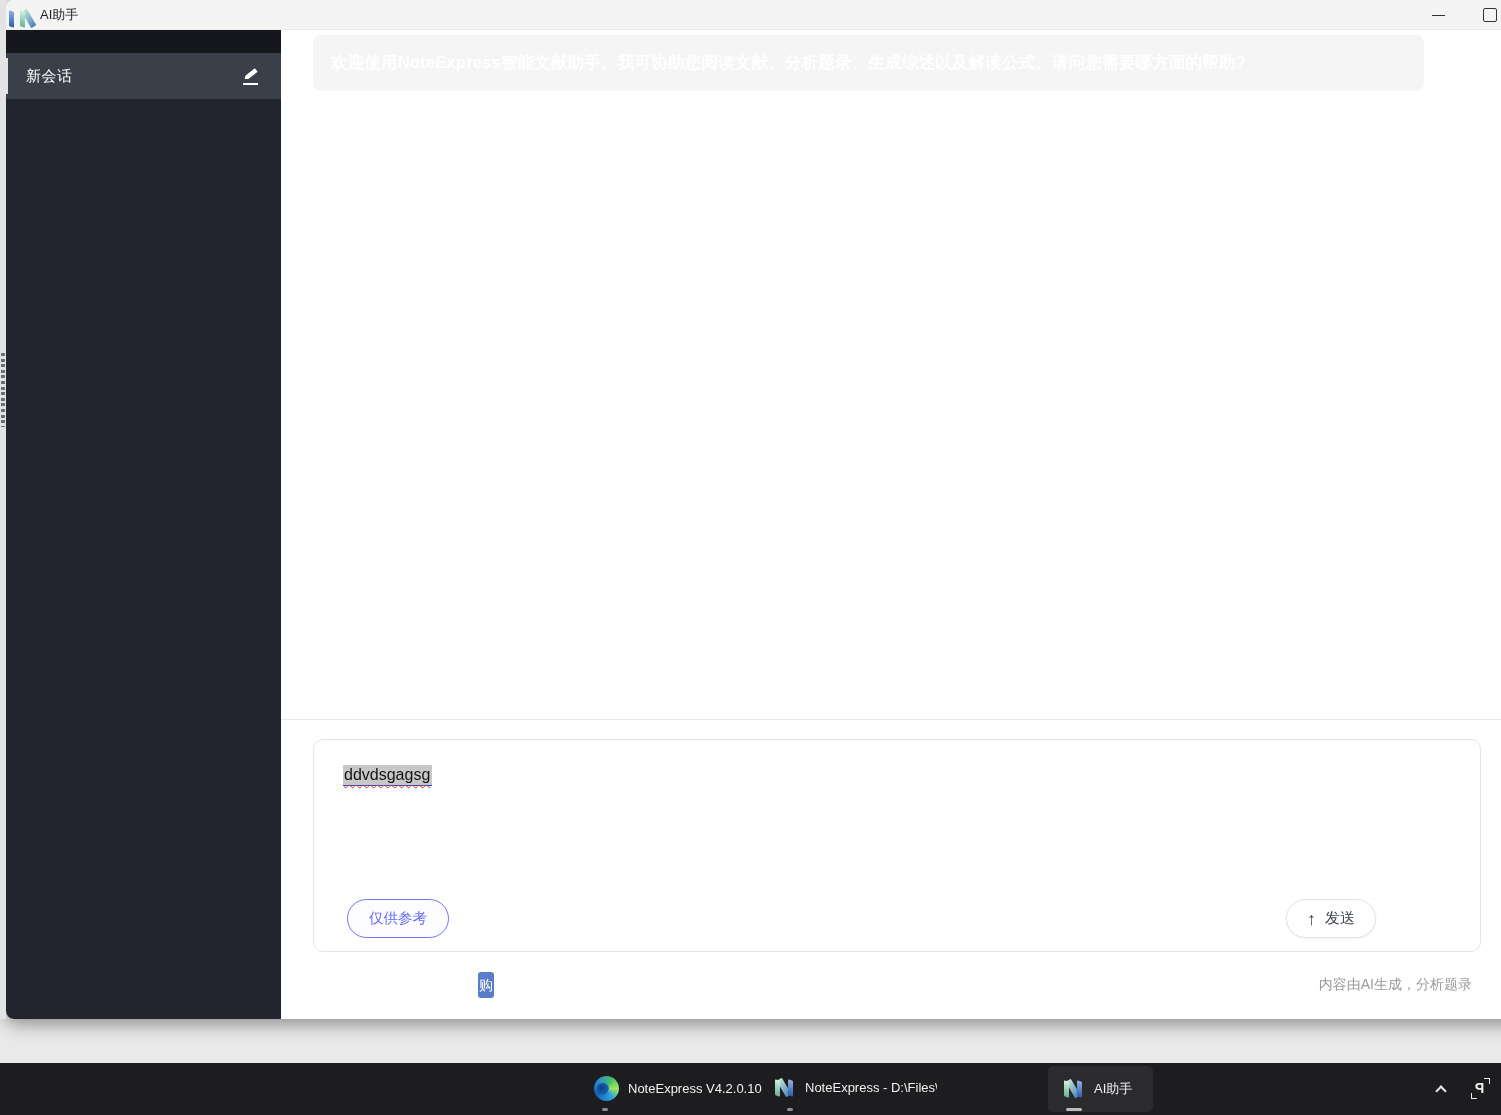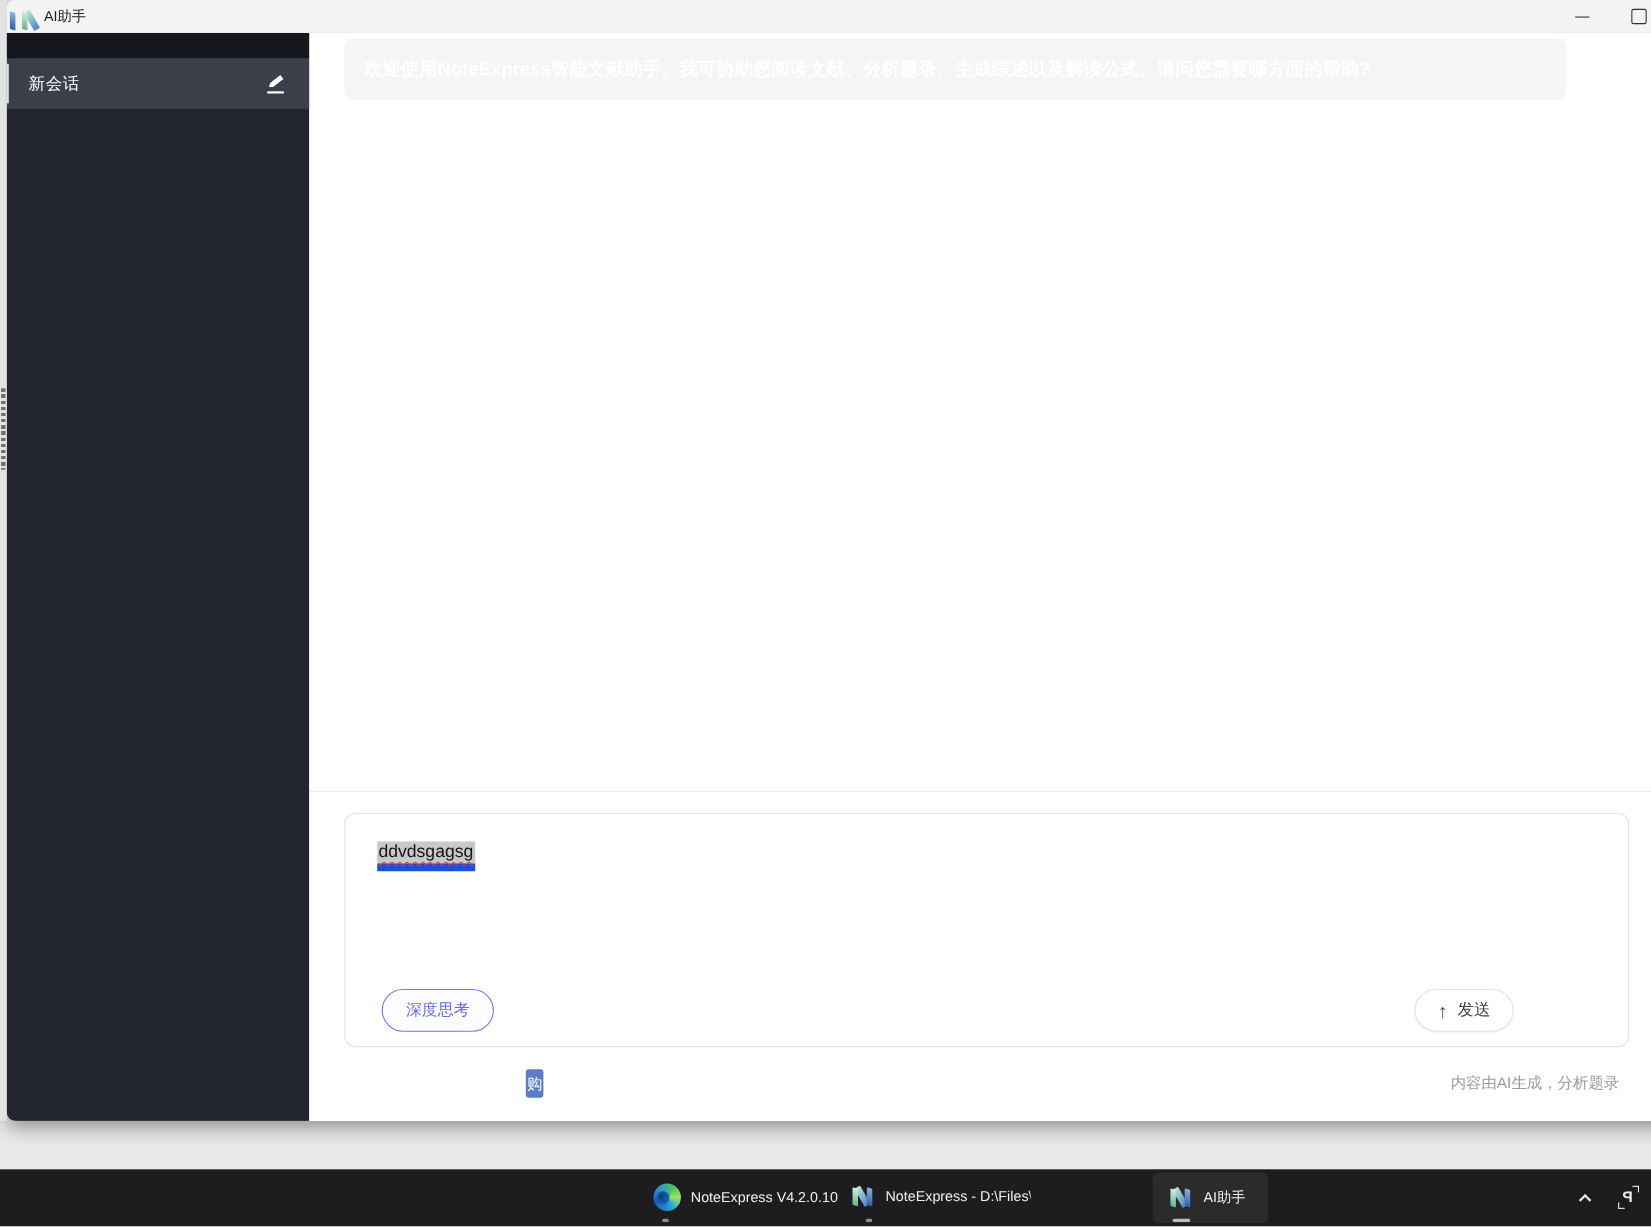--- a/index.html
+++ b/index.html
@@ -45,21 +45,21 @@
   
   .main{flex:1;display:flex;flex-direction:column;background:#fff;min-width:0;}
   .chat-area{flex:none;height:690px;position:relative;border-bottom:1px solid #e9e9e9;}
   .welcome{position:absolute;left:32px;top:5px;width:1111px;height:56px;background:#f5f5f6;
     border-radius:8px;display:flex;align-items:center;padding:0 18px;
     color:#ffffff;font-weight:700;font-size:16.5px;letter-spacing:.2px;}
   .composer{flex:1;position:relative;}
   .input-box{position:absolute;left:32px;top:19px;width:1168px;height:213px;background:#fff;
     border:1px solid #e4e4e7;border-radius:10px;}
   .composer-text-wrap{position:absolute;left:29px;top:26px;}
-  .composer-text{font-size:16px;color:#141414;background:#c8c8c8;border-bottom:7px solid #1d4ed8;
+  .composer-text{font-size:16px;color:#141414;background:#c8c8c8;border-bottom:1px solid #1d4ed8;
     text-decoration:underline wavy #d43c30;text-decoration-thickness:1px;text-underline-offset:4px;
     padding:1px 2px 2px 1px;}
   .deep-btn{position:absolute;left:33px;bottom:13px;height:39px;padding:0 21px;border:1.5px solid #7277f2;
     color:#666bf2;border-radius:20px;background:#fdfdff;font-size:14.5px;display:flex;align-items:center;cursor:default;}
   .send-btn{position:absolute;right:104px;bottom:13px;height:39px;padding:0 20px;border:1px solid #e3e3e5;
     border-radius:20px;background:#fff;display:flex;align-items:center;box-shadow:0 1px 3px rgba(0,0,0,.05);}
   .send-arrow{font-size:18px;font-weight:700;color:#3b424c;margin-right:9px;line-height:1;}
   .send-label{font-size:15px;color:#3b424c;}
   .buy-btn{position:absolute;left:197px;top:252px;width:16px;height:26px;background:#5a7dc8;border:none;
     border-radius:3px;color:#fff;font-size:14px;line-height:26px;text-align:center;font-family:inherit;}
@@ -148,21 +148,21 @@
           <div class="welcome">欢迎使用NoteExpress智能文献助手。我可协助您阅读文献、分析题录、生成综述以及解读公式。请问您需要哪方面的帮助?</div>
         </div>
 
         <div class="composer">
 
           <div class="input-box">
             <div class="composer-text-wrap">
               <span class="composer-text">ddvdsgagsg</span>
             </div>
             <button class="deep-btn">
-              <span>深度思考</span>
+              <span>仅供参考</span>
             </button>
             <button class="send-btn">
               <span class="send-arrow">↑</span>
               <span class="send-label">发送</span>
             </button>
           </div>
 
           <button class="buy-btn">购买</button>
           <span class="disclaimer">内容由AI生成，分析题录</span>
         </div>

